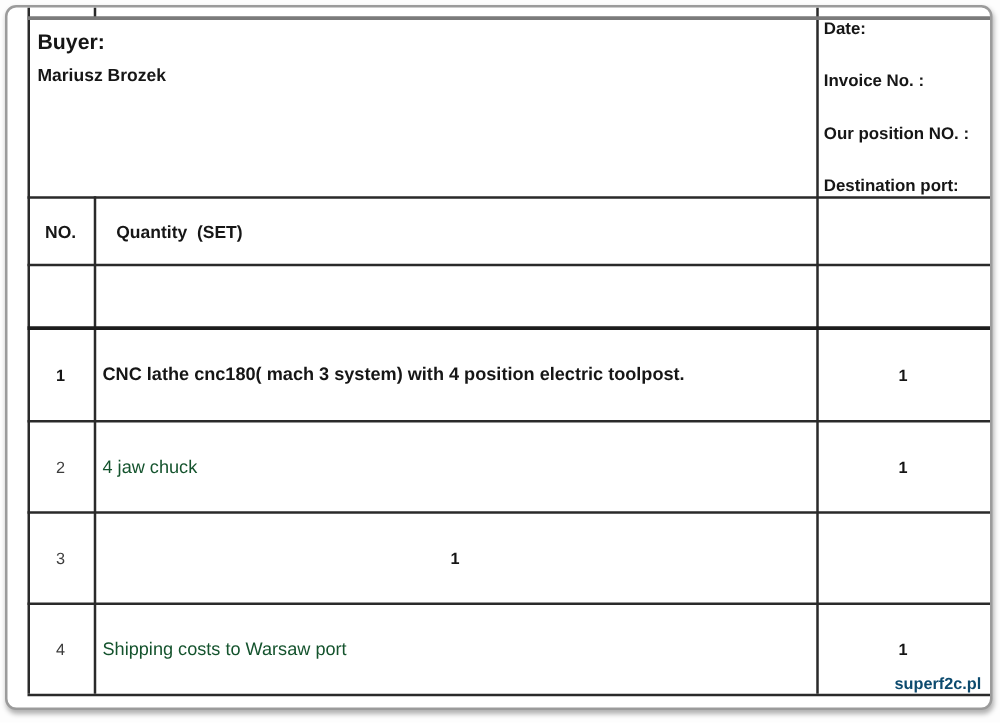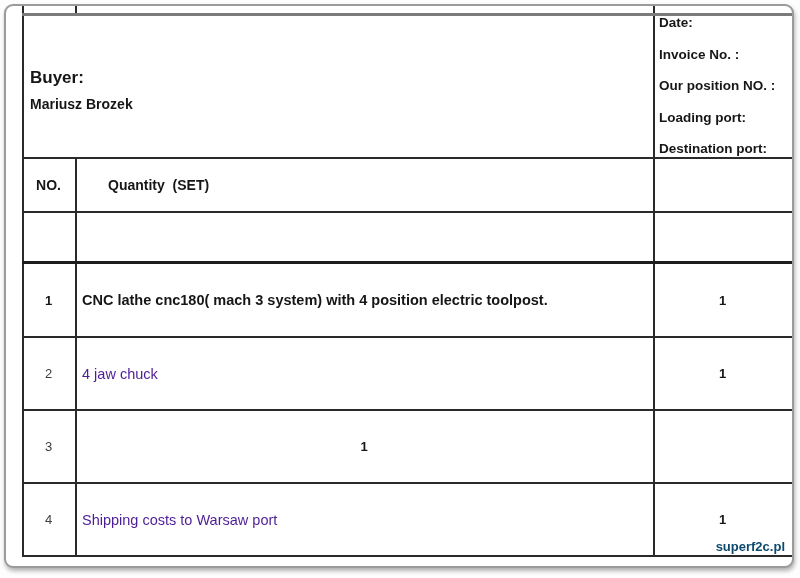--- a/index.html
+++ b/index.html
@@ -35,36 +35,36 @@
   .hline-header-bot { top: 205px; }
   .hline-sep        { top: 255px; height: 3px; background: #1c1c1c; }
   .hline-r1         { top: 330px; }
   .hline-r2         { top: 403px; }
   .hline-r3         { top: 476px; }
   .hline-bottom     { top: 549px; }
 
   
   .buyer-cell {
     position: absolute;
-    left: 24px; top: 14px; width: 600px; margin-top: 44px;
+    left: 24px; top: 14px; width: 600px;
   }
   .buyer-label { font-size: 17px; font-weight: bold; line-height: 27px; }
   .buyer-name  { font-size: 14px; font-weight: bold; line-height: 27px; }
 
   .meta-cell {
     position: absolute;
     left: 653px; top: 9px; width: 134px; height: 141px;
     display: flex; flex-direction: column; justify-content: space-between;
   }
   .meta-line { font-size: 13.5px; font-weight: bold; white-space: pre; }
 
   .header-row {
     position: absolute;
     left: 16px; right: 0; top: 153px; height: 52px;
-    display: grid; grid-template-columns: 53px 578px 1fr; gap: 15px;
+    display: grid; grid-template-columns: 53px 578px 1fr;
   }
   .header-row .cell {
     display: flex; align-items: center; justify-content: center;
     font-size: 14px; font-weight: bold; white-space: pre;
   }
   .header-row .cell-qty { justify-content: flex-start; padding-left: 18px; }
 
   .item-row {
     position: absolute;
     left: 16px; right: 0;
@@ -75,21 +75,21 @@
   .row-3 { top: 405px; height: 71px; }
   .row-4 { top: 478px; height: 71px; }
 
   .item-row .cell-no {
     display: flex; align-items: center; justify-content: center;
     font-size: 13px; color: #3c3c3c;
   }
   .item-row .cell-commodity {
     display: flex; align-items: center;
     padding-left: 7px;
-    font-size: 14.5px; color: #4c1d95;
+    font-size: 14.5px; color: #14532d;
   }
   .item-row .cell-qty {
     display: flex; align-items: center; justify-content: center;
     font-size: 13px; font-weight: bold; color: #161616;
   }
   .item-row.emphasis .cell-no,
   .item-row.emphasis .cell-commodity {
     font-weight: bold; color: #161616;
   }
 
@@ -120,21 +120,20 @@
 
   <div class="buyer-cell">
     <div class="buyer-label">Buyer:</div>
     <div class="buyer-name">Mariusz Brozek</div>
   </div>
 
   <div class="meta-cell">
     <div class="meta-line">Date:</div>
     <div class="meta-line">Invoice No. :</div>
     <div class="meta-line">Our position NO. :</div>
-    <div class="meta-line">Loading port:</div>
     <div class="meta-line">Destination port:</div>
   </div>
 
   <div class="header-row">
     <div class="cell">NO.</div>
     <div class="cell cell-qty">Quantity  (SET)</div>
   </div>
 
   <div class="item-row row-1 emphasis">
     <div class="cell-no">1</div>

